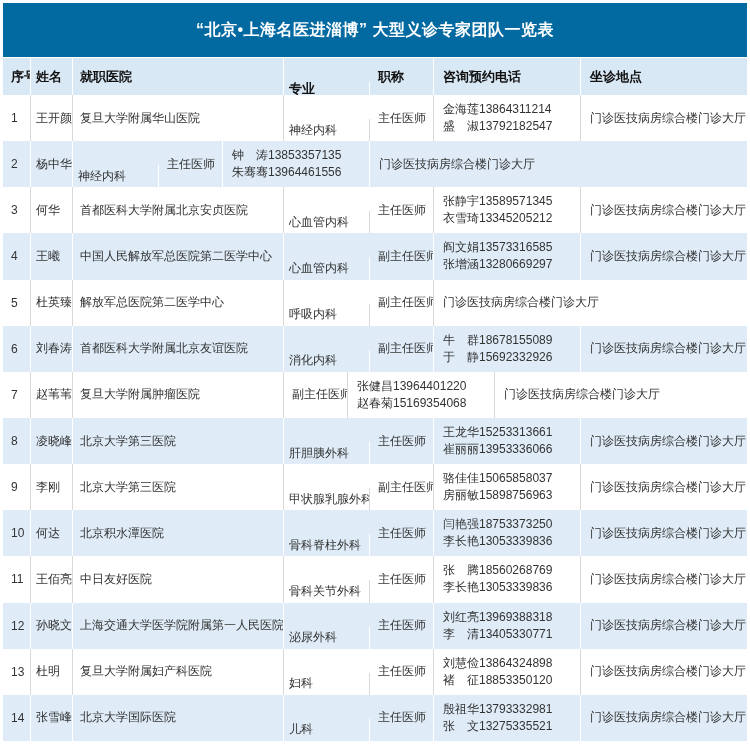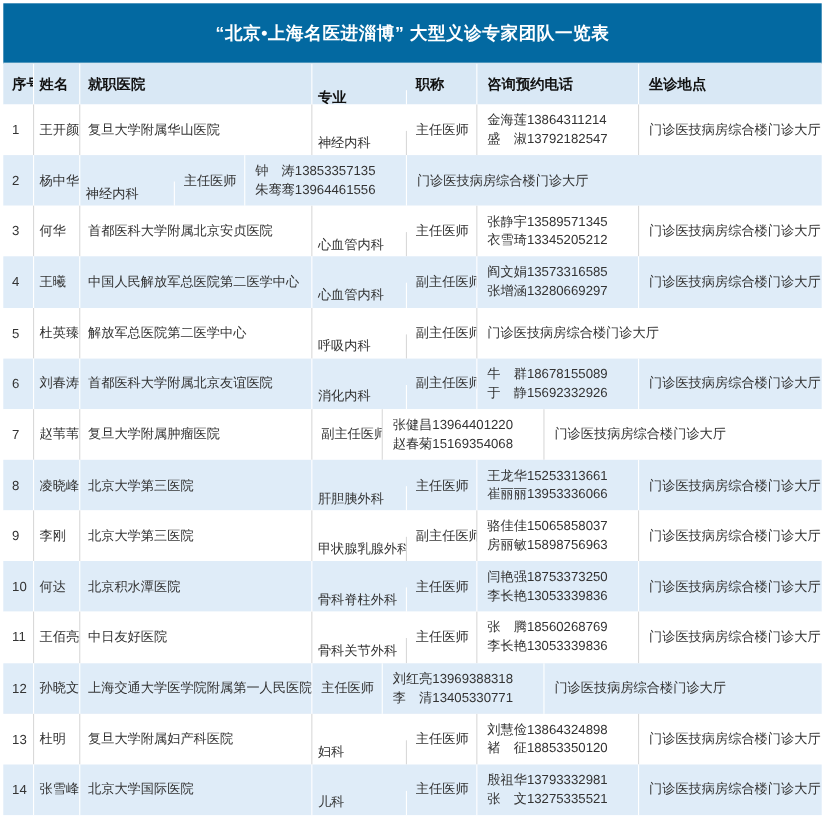--- a/index.html
+++ b/index.html
@@ -242,20 +242,21 @@
     <div class="cell c6 phone-cell">
       <span>张　腾18560268769</span>
       <span>李长艳13053339836</span>
     </div>
     <div class="cell c7">门诊医技病房综合楼门诊大厅</div>
   </div>
           <div class="row data-row tint">
     <div class="cell c1">12</div>
     <div class="cell c2">孙晓文</div>
     <div class="cell c3">上海交通大学医学院附属第一人民医院</div>
+    <div class="cell c4">泌尿外科</div>
     <div class="cell c5">主任医师</div>
     <div class="cell c6 phone-cell">
       <span>刘红亮13969388318</span>
       <span>李　清13405330771</span>
     </div>
     <div class="cell c7">门诊医技病房综合楼门诊大厅</div>
   </div>
           <div class="row data-row plain">
     <div class="cell c1">13</div>
     <div class="cell c2">杜明</div>

